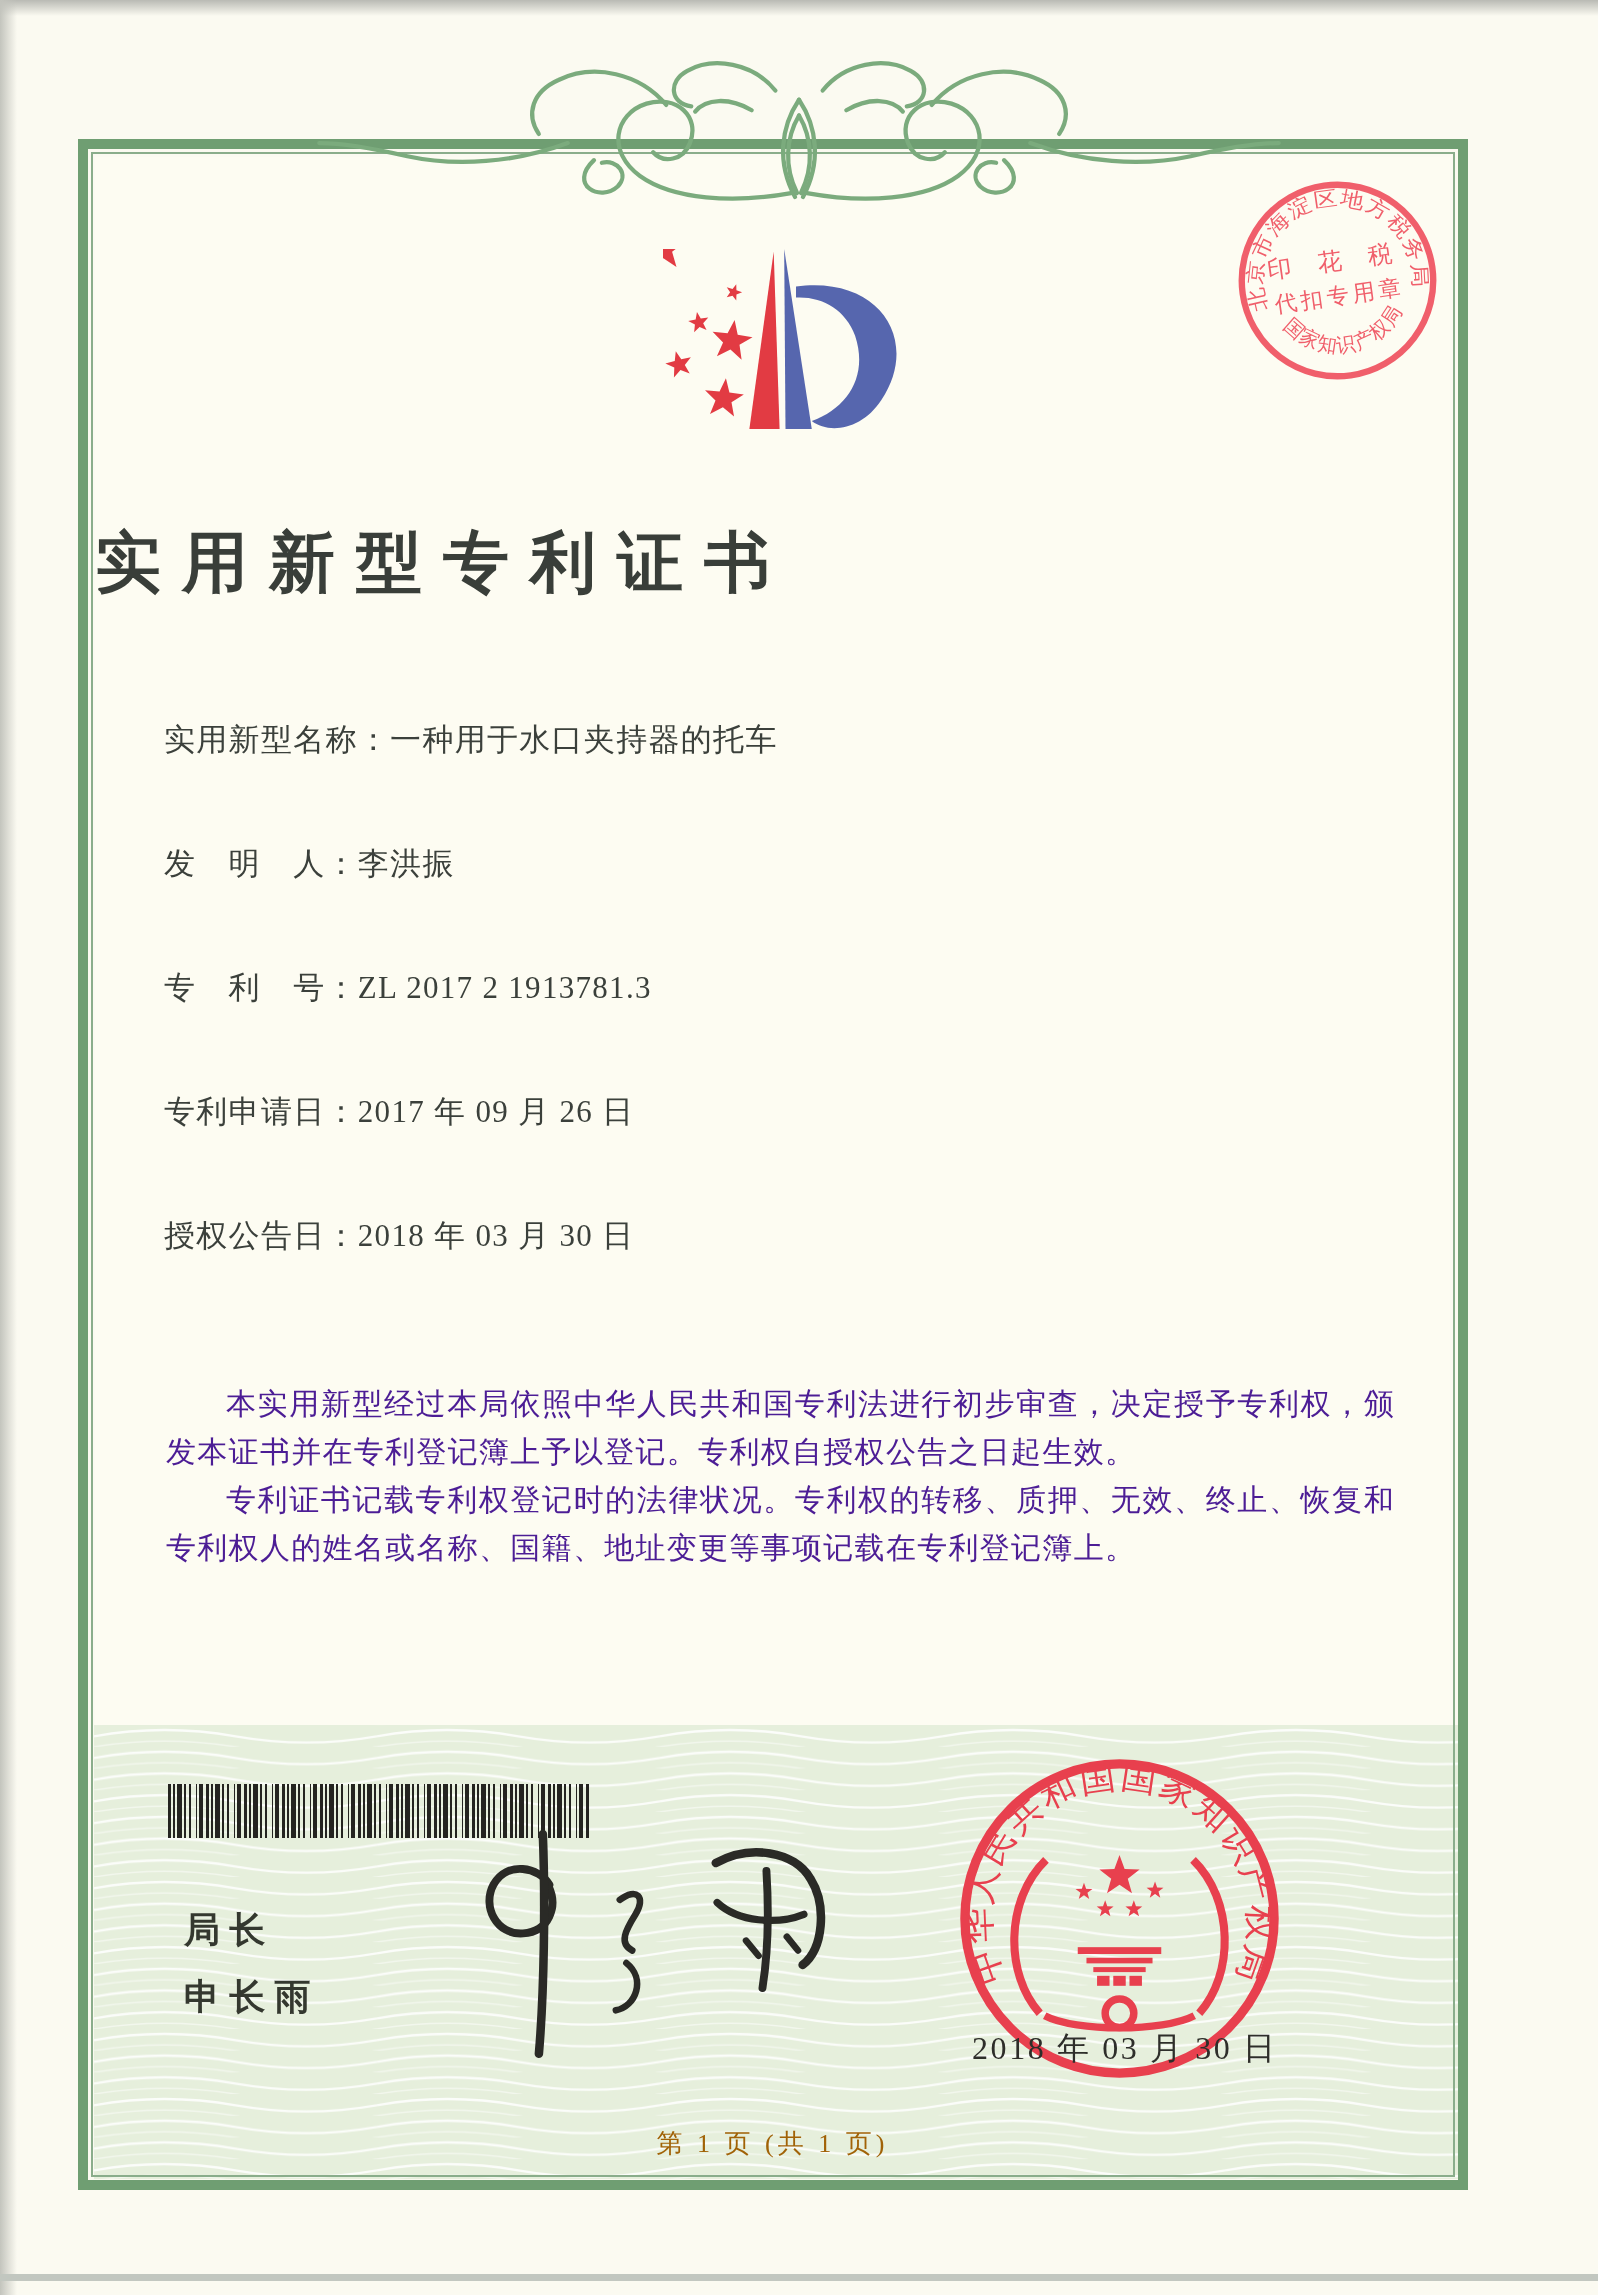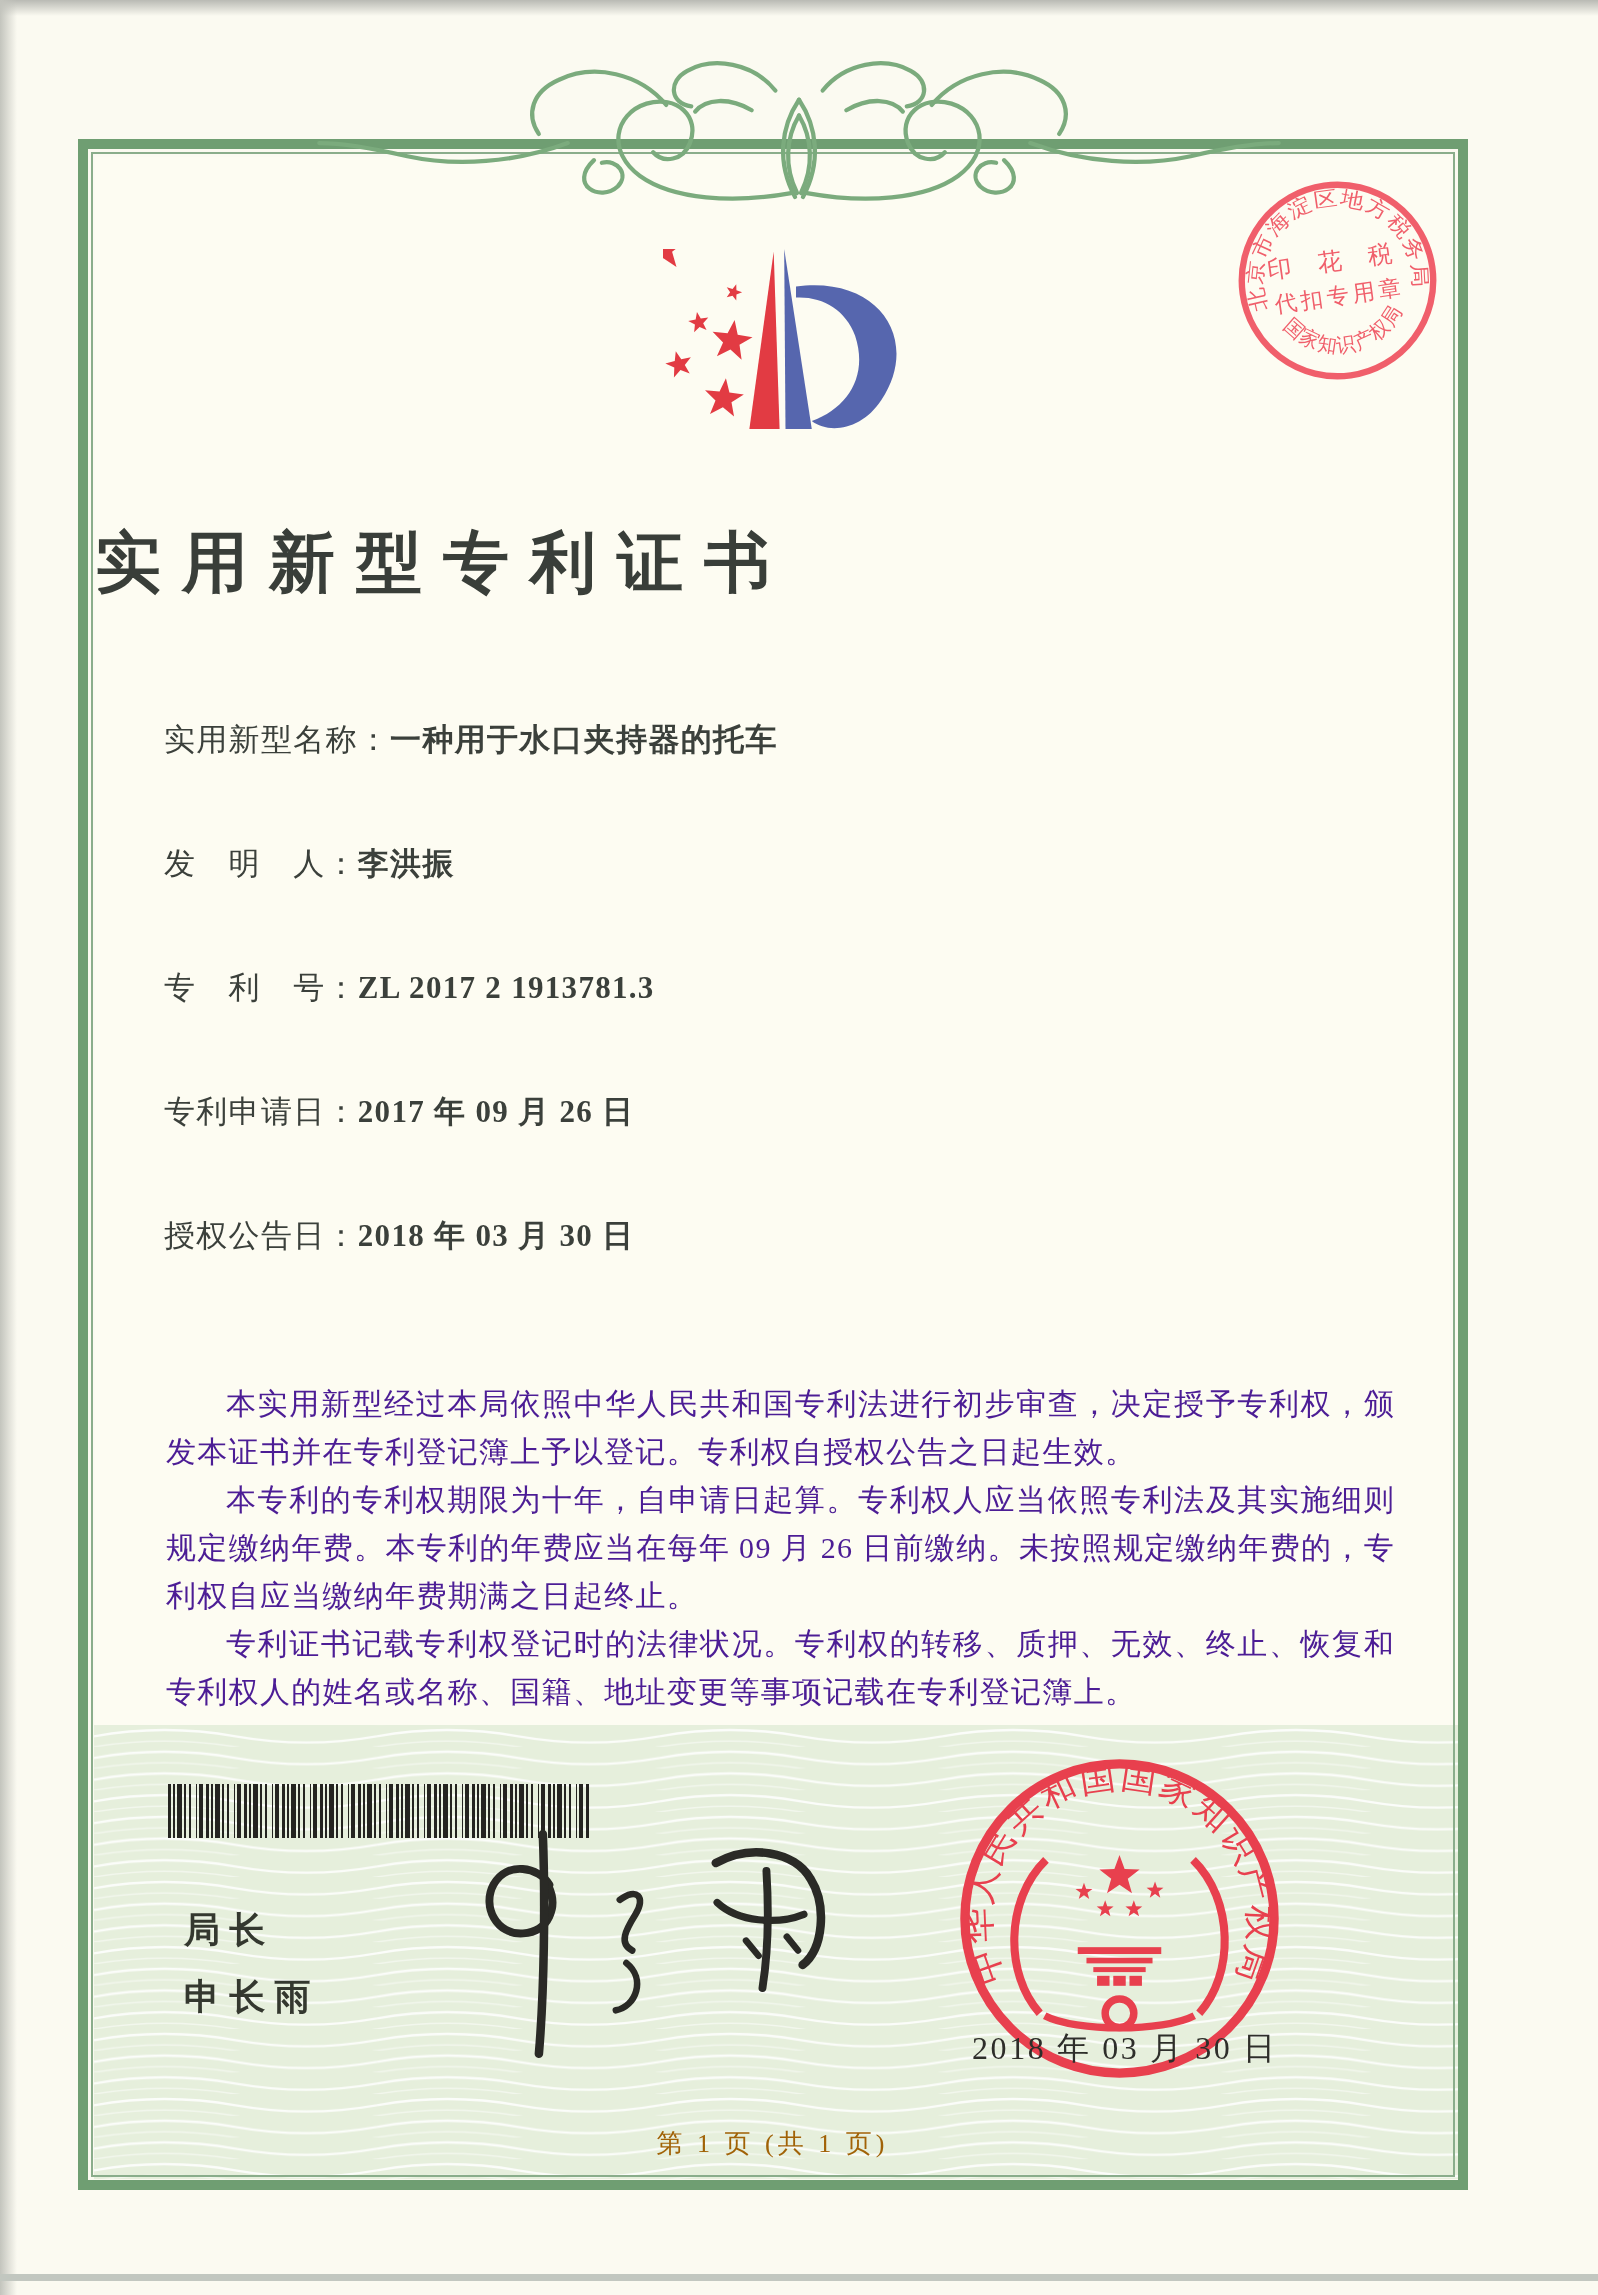--- a/index.html
+++ b/index.html
@@ -35,21 +35,21 @@
 
   .tax-stamp{position:absolute;left:1229px;top:172px;width:217px;height:217px;}
 
   .title{position:absolute;left:95px;top:518px;width:1355px;text-align:left;
     font-size:66px;font-weight:700;letter-spacing:21px;color:#393e39;}
 
   .fields{position:absolute;left:164px;top:719px;width:1250px;}
   .field-row{height:38px;margin-bottom:86px;font-size:31px;letter-spacing:1.3px;
     white-space:nowrap;color:#3b403b;}
   .field-row .lbl{display:inline-block;}
-  .field-row .val{display:inline-block;font-weight:bold;}
+  .field-row .val{display:inline-block;}
 
   .paras{position:absolute;left:166px;top:1380px;width:1229px;
     font-size:30px;line-height:48px;letter-spacing:1.3px;text-align:justify;color:#4c1d95;}
   .paras p{margin:0;text-indent:2em;}
 
   .barcode{position:absolute;left:168px;top:1784px;width:421px;height:54px;
     background-image:repeating-linear-gradient(90deg,
       #242420 0 2.6px,transparent 2.6px 5.3px,
       #242420 5.3px 6.6px,transparent 6.6px 9.2px,
       #242420 9.2px 14px,transparent 14px 16.4px,
@@ -169,21 +169,20 @@
     <div class="field-row">
       <span class="lbl">专利申请日：</span><span class="val">2017 年 09 月 26 日</span>
     </div>
     <div class="field-row">
       <span class="lbl">授权公告日：</span><span class="val">2018 年 03 月 30 日</span>
     </div>
   </div>
 
   <div class="paras">
     <p>本实用新型经过本局依照中华人民共和国专利法进行初步审查，决定授予专利权，颁发本证书并在专利登记簿上予以登记。专利权自授权公告之日起生效。</p>
-    <p>本专利的专利权期限为十年，自申请日起算。专利权人应当依照专利法及其实施细则规定缴纳年费。本专利的年费应当在每年 09 月 26 日前缴纳。未按照规定缴纳年费的，专利权自应当缴纳年费期满之日起终止。</p>
     <p>专利证书记载专利权登记时的法律状况。专利权的转移、质押、无效、终止、恢复和专利权人的姓名或名称、国籍、地址变更等事项记载在专利登记簿上。</p>
   </div>
 
   <div class="barcode"></div>
 
   <div class="officer-role">局长</div>
   <div class="officer-name">申长雨</div>
 
   <svg class="signature" viewBox="0 0 780 390">
     <g stroke="#2a2a26" fill="none" stroke-linecap="round" stroke-linejoin="round">

